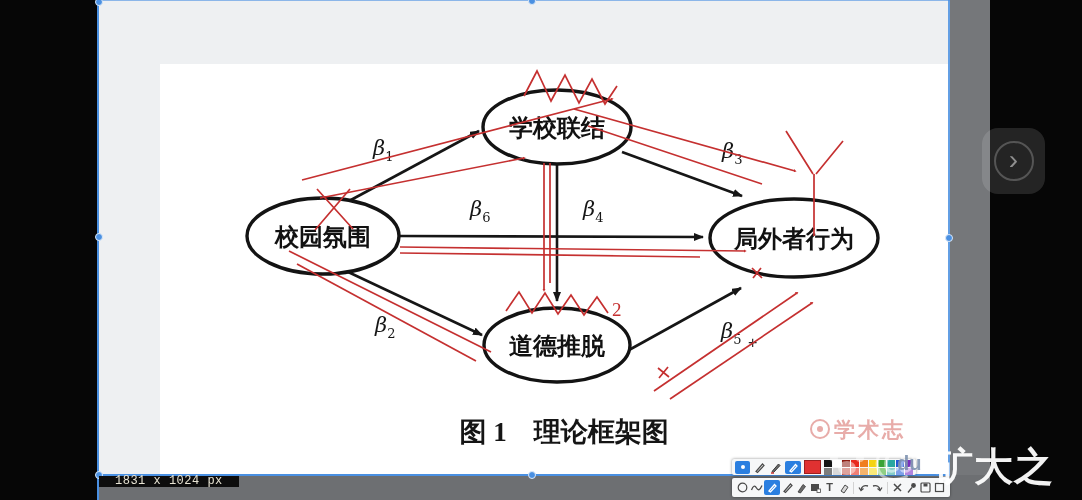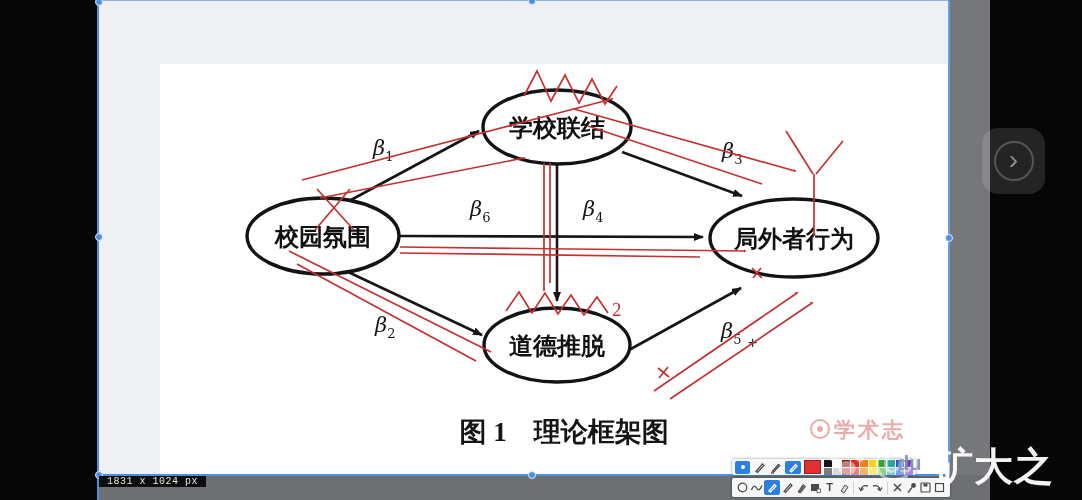--- a/index.html
+++ b/index.html
@@ -15,21 +15,21 @@
 
   
   .sel-line{background:#4a90e2;z-index:25;}
   #sel-left{left:97px;top:0;width:2px;height:500px;}
   #sel-bottom{left:99px;top:474px;width:851px;height:2px;}
   #sel-right{left:948px;top:0;width:2px;height:476px;opacity:.85;}
   #sel-top{left:99px;top:0;width:851px;height:1px;opacity:.6;}
   .handle{width:6px;height:6px;background:#4a90e2;border:1px solid #dce9f8;border-radius:50%;z-index:26;}
 
   #size-badge{left:99px;top:476px;background:#0d0d0d;color:#e8e4d4;z-index:45;
-    font-family:"Liberation Mono",monospace;font-size:10px;line-height:11px;padding:0 8px;letter-spacing:.5px;}
+    font-family:"Liberation Mono",monospace;font-size:12px;line-height:11px;padding:0 16px;letter-spacing:.5px;}
 
   
   #diagram{left:160px;top:64px;z-index:10;}
   .node-ellipse{fill:#ffffff;stroke:#131313;stroke-width:3.4px;}
   .node-label{font-family:"Liberation Serif",serif;font-weight:bold;font-size:24px;fill:#111;text-anchor:middle;}
   .edge{stroke:#161616;stroke-width:2.6px;}
   .beta{font-family:"DejaVu Serif",serif;font-style:italic;font-size:21px;fill:#161616;}
   .beta tspan.sub{font-size:13px;font-style:normal;}
   .red{stroke:#c53030;stroke-width:1.7px;fill:none;}
   .red-txt{font-family:"Liberation Serif",serif;font-size:19px;fill:#c53030;}

